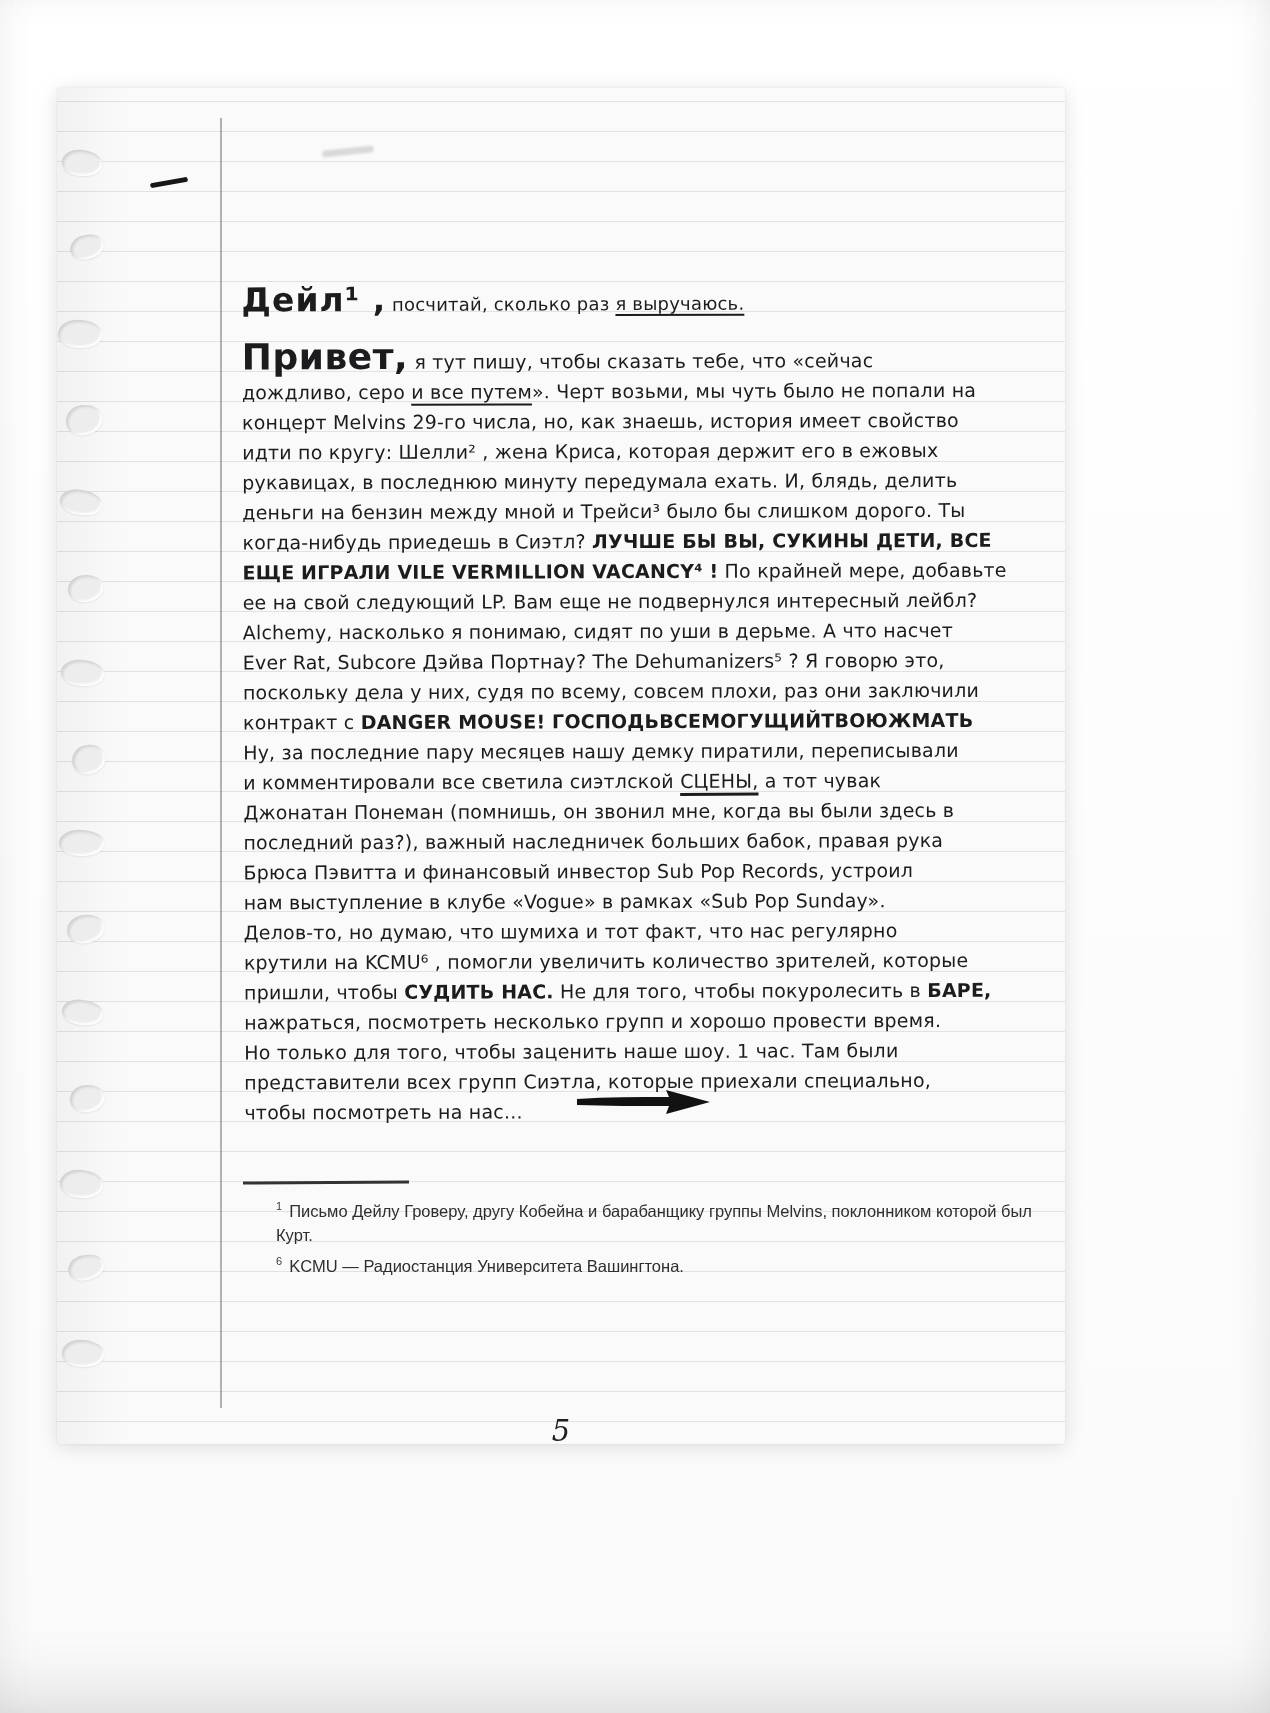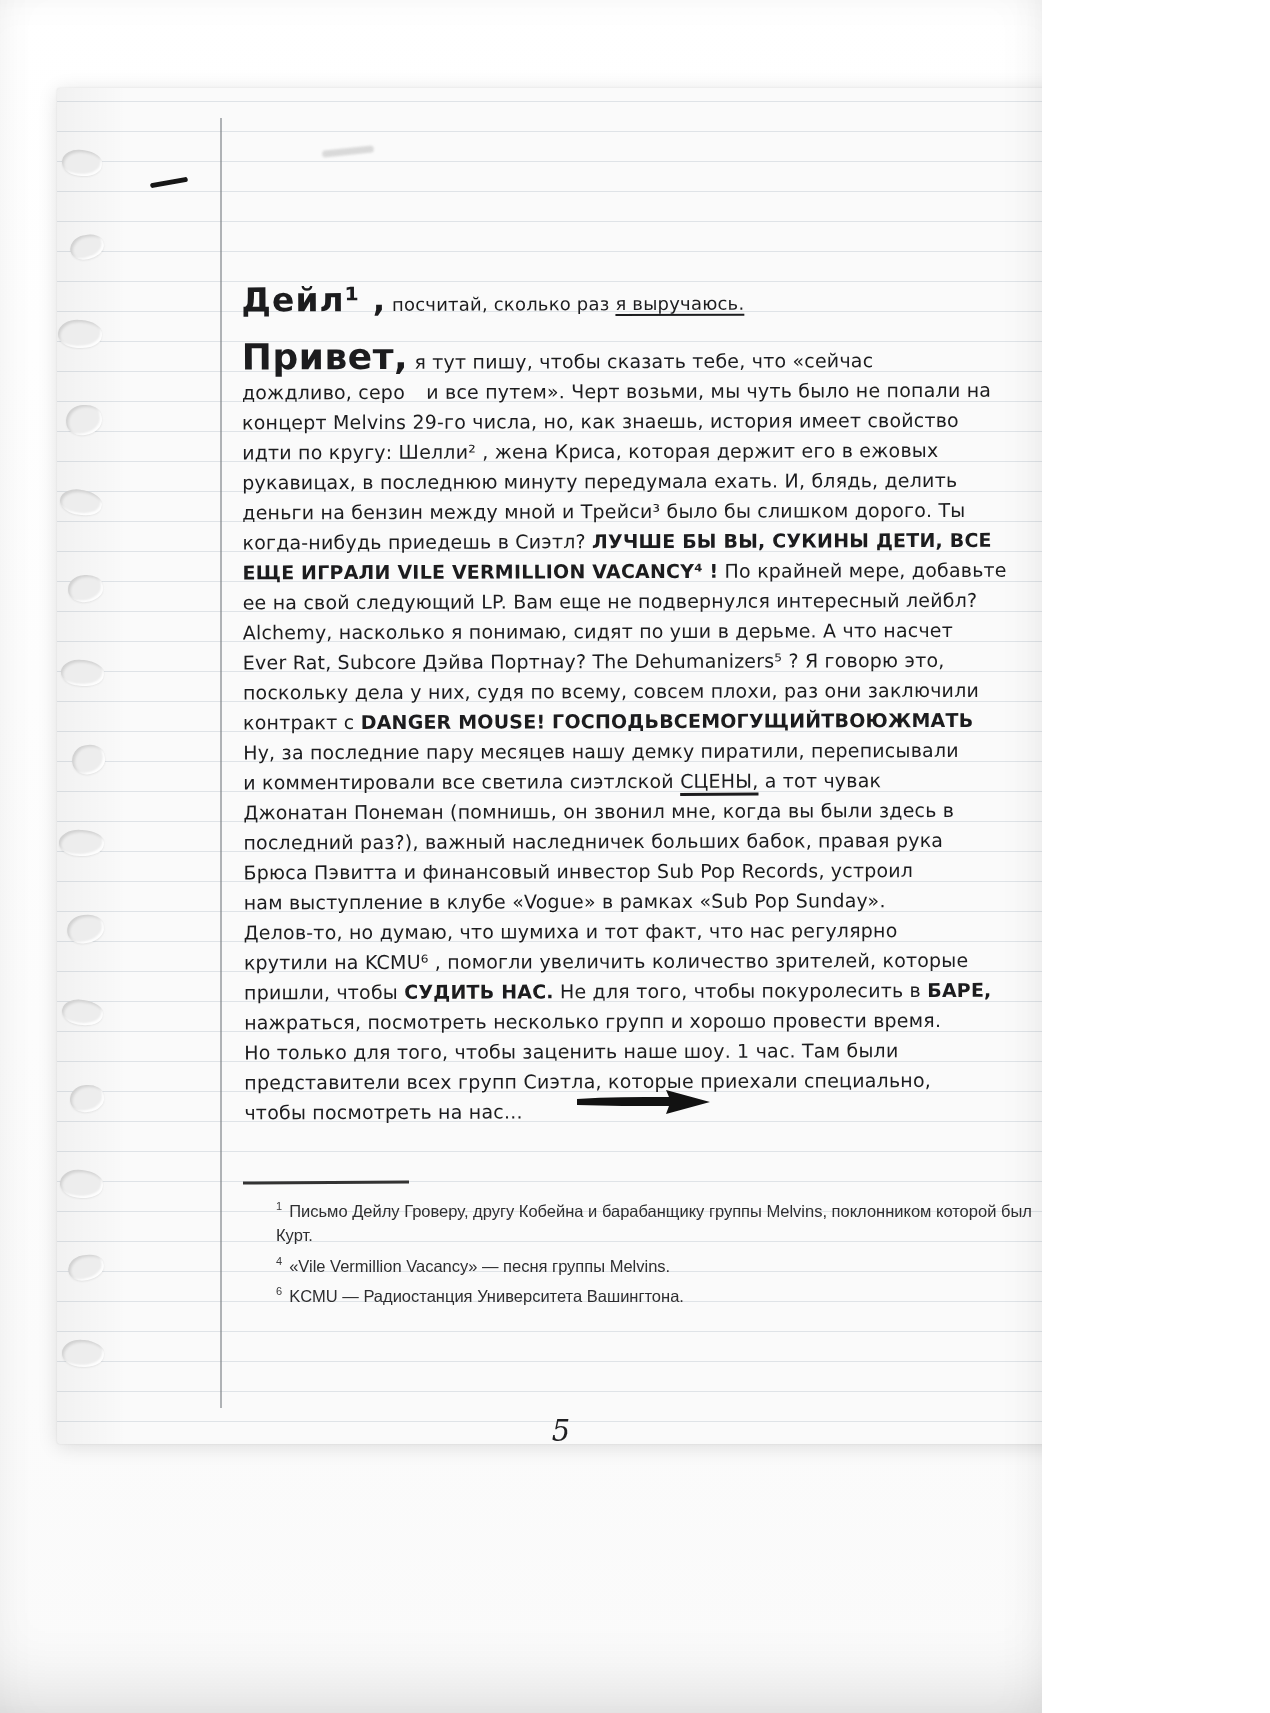--- a/index.html
+++ b/index.html
@@ -3,21 +3,21 @@
 <meta charset="utf-8">
 <style>
   html, body { margin: 0; padding: 0; }
   body {
     width: 1270px; height: 1713px;
     background: #ffffff;
     font-family: "DejaVu Sans", sans-serif;
     overflow: hidden;
   }
   .canvas {
-    position: relative; width: 1042px; height: 1713px;
+    position: relative; width: 1270px; height: 1713px;
     background: linear-gradient(#ffffff, #fafafa);
     overflow: hidden;
   }
   
   .paper {
     position: absolute; left: 57px; top: 88px; width: 1008px; height: 1356px;
     background-color: #fafafa;
     background-image:
       linear-gradient(90deg, rgba(0,0,0,0.035), rgba(0,0,0,0) 70px),
       linear-gradient(#dfe3e7 1px, transparent 1px);
@@ -37,21 +37,21 @@
     transform: rotate(-0.2deg);
   }
   .hw-line { white-space: nowrap; line-height: 30px; font-size: 19px; letter-spacing: .2px; }
   .hw-line span { line-height: 30px; }
   .letter .hw-line:first-child { margin-bottom: 22px; }
   .s-big  { font-size: 33px; font-weight: bold; letter-spacing: 1px; }
   .s-big2 { font-size: 36px; font-weight: bold; letter-spacing: .5px; }
   .s-sm   { font-size: 18px; }
   .s-smu  { font-size: 18px; text-decoration: underline; text-decoration-thickness: 2px; text-underline-offset: 4px; }
   .s-n    { }
-  .s-u    { text-decoration-thickness: 2px; text-underline-offset: 5px; margin-left: 15px; }
+  .s-u    { text-decoration: underline; text-decoration-thickness: 2px; text-underline-offset: 5px; }
   .s-c    { font-weight: bold; }
   .s-cu   { font-weight: normal; text-decoration: underline; text-decoration-thickness: 2.5px; text-underline-offset: 5px; }
   
   .arrow { position: absolute; left: 520px; top: 1000px; width: 135px; height: 28px; }
   
   .fn-sep {
     position: absolute; left: 186px; top: 1093px; width: 166px; height: 3px;
     background: #333; transform: rotate(-0.4deg);
   }
   .footnotes {
@@ -136,21 +136,20 @@
         <div class="hw-line"><span class="s-n">чтобы посмотреть на нас...</span></div>
       </div>
 
     <svg class="arrow" viewBox="0 0 135 28" xmlns="http://www.w3.org/2000/svg">
       <path d="M0 11 C 30 9, 60 9, 92 9 L 89 2 L 133 14 L 89 26 L 92 18 C 60 18, 30 18, 0 17 Z" fill="#121212"></path>
     </svg>
 
     <div class="fn-sep"></div>
     <div class="footnotes">
         <div class="footnote"><sup>1</sup><span>Письмо Дейлу Гроверу, другу Кобейна и барабанщику группы Melvins, поклонником которой был Курт.</span></div>
-        <div class="footnote"><sup>4</sup><span>«Vile Vermillion Vacancy» — песня группы Melvins.</span></div>
         <div class="footnote"><sup>6</sup><span>KCMU — Радиостанция Университета Вашингтона.</span></div>
       </div>
 
     <div class="page-num">5</div>
   </div>
 
   <div class="holes">
     <i class="hole" style="left:62px; top:150px; width:40px; height:26px; transform:rotate(8deg)"></i>
     <i class="hole" style="left:70px; top:235px; width:34px; height:24px; transform:rotate(-12deg)"></i>
     <i class="hole" style="left:58px; top:320px; width:44px; height:28px; transform:rotate(4deg)"></i>

